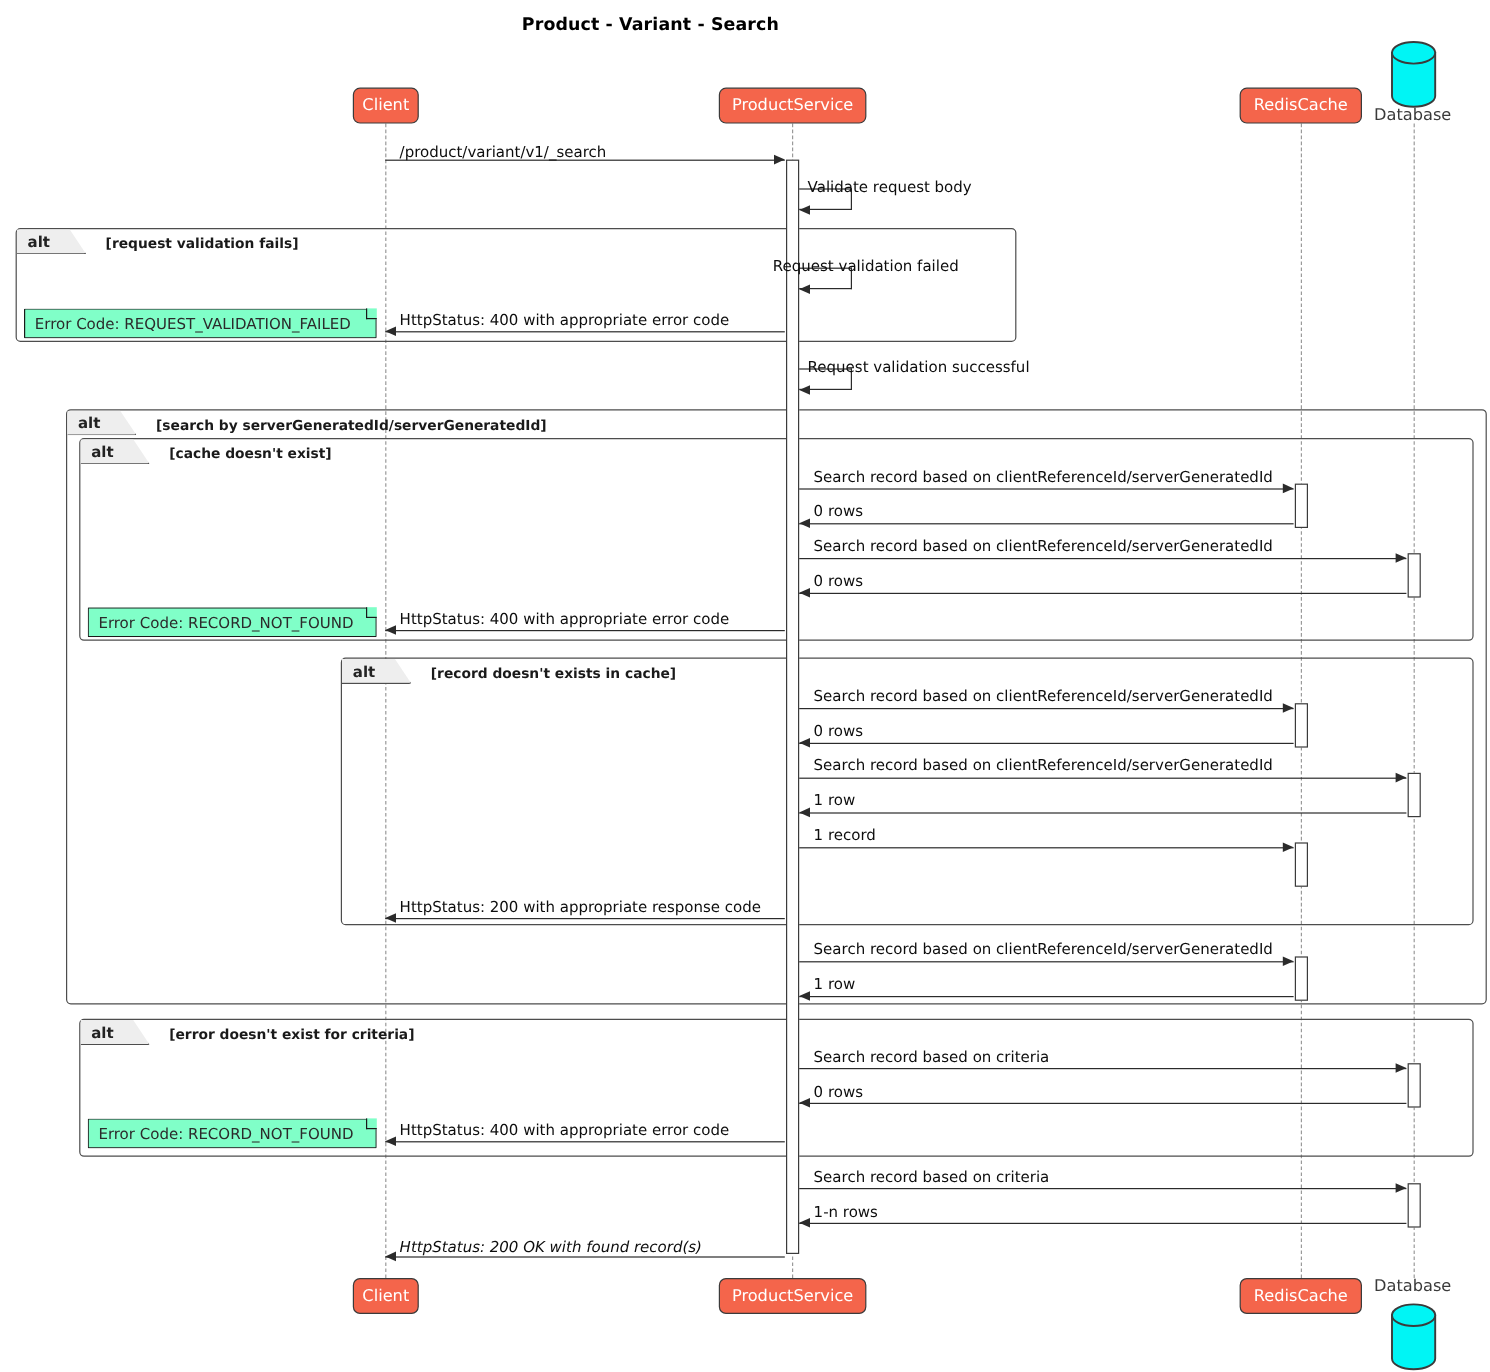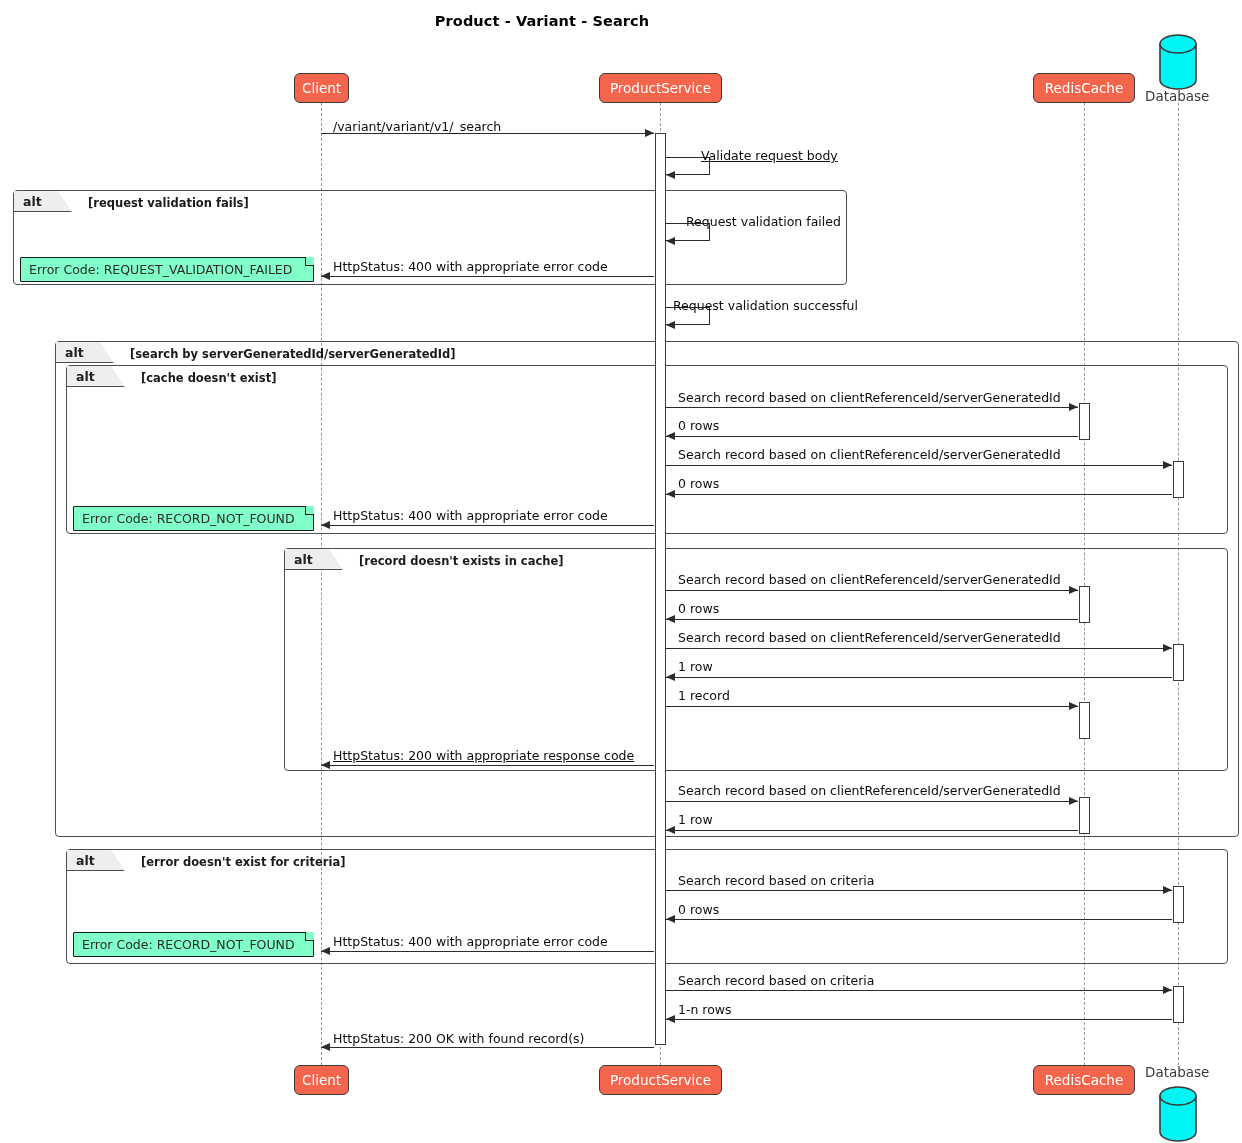--- a/index.html
+++ b/index.html
@@ -179,27 +179,27 @@
       <div class="activation" style="left: 1079px; top: 403px; height: 37px;"></div>
       <div class="activation" style="left: 1173px; top: 461px; height: 37px;"></div>
       <div class="activation" style="left: 1079px; top: 586px; height: 37px;"></div>
       <div class="activation" style="left: 1173px; top: 644px; height: 37px;"></div>
       <div class="activation" style="left: 1079px; top: 702px; height: 37px;"></div>
       <div class="activation" style="left: 1079px; top: 797px; height: 37px;"></div>
       <div class="activation" style="left: 1173px; top: 886px; height: 37px;"></div>
       <div class="activation" style="left: 1173px; top: 986px; height: 37px;"></div>
       <div class="msg-line" style="left: 321px; top: 133px; width: 333px;"></div>
       <div class="arrow-head arrow-right" style="top: 128.5px; left: 645px;"></div>
-      <div class="msg-label" style="left: 333px; top: 119px;">/variant/variant/v1/_search</div>
+      <div class="msg-label" style="left: 333px; top: 119px;">/product/variant/v1/_search</div>
       <div class="self-msg" style="left: 666px; top: 157px; width: 44px; height: 18px;"></div>
       <div class="arrow-head arrow-left" style="left: 666px; top: 170.5px;"></div>
-      <div class="msg-label" style="left: 701px; top: 148px; text-decoration: underline;">Validate request body</div>
+      <div class="msg-label" style="left: 673px; top: 148px;">Validate request body</div>
       <div class="self-msg" style="left: 666px; top: 223px; width: 44px; height: 18px;"></div>
       <div class="arrow-head arrow-left" style="left: 666px; top: 236.5px;"></div>
-      <div class="msg-label" style="left: 686px; top: 214px;">Request validation failed</div>
+      <div class="msg-label" style="left: 644px; top: 214px;">Request validation failed</div>
       <div class="msg-line" style="left: 321px; top: 276px; width: 333px;"></div>
       <div class="arrow-head arrow-left" style="top: 271.5px; left: 321px;"></div>
       <div class="msg-label" style="left: 333px; top: 259px;">HttpStatus: 400 with appropriate error code</div>
       <div class="self-msg" style="left: 666px; top: 307px; width: 44px; height: 18px;"></div>
       <div class="arrow-head arrow-left" style="left: 666px; top: 320.5px;"></div>
       <div class="msg-label" style="left: 673px; top: 298px;">Request validation successful</div>
       <div class="msg-line" style="left: 666px; top: 407px; width: 412px;"></div>
       <div class="arrow-head arrow-right" style="top: 402.5px; left: 1069px;"></div>
       <div class="msg-label" style="left: 678px; top: 390px;">Search record based on clientReferenceId/serverGeneratedId</div>
       <div class="msg-line" style="left: 666px; top: 436px; width: 412px;"></div>
@@ -224,21 +224,21 @@
       <div class="arrow-head arrow-right" style="top: 643.5px; left: 1163px;"></div>
       <div class="msg-label" style="left: 678px; top: 630px;">Search record based on clientReferenceId/serverGeneratedId</div>
       <div class="msg-line" style="left: 666px; top: 677px; width: 506px;"></div>
       <div class="arrow-head arrow-left" style="top: 672.5px; left: 666px;"></div>
       <div class="msg-label" style="left: 678px; top: 659px;">1 row</div>
       <div class="msg-line" style="left: 666px; top: 706px; width: 412px;"></div>
       <div class="arrow-head arrow-right" style="top: 701.5px; left: 1069px;"></div>
       <div class="msg-label" style="left: 678px; top: 688px;">1 record</div>
       <div class="msg-line" style="left: 321px; top: 765px; width: 333px;"></div>
       <div class="arrow-head arrow-left" style="top: 760.5px; left: 321px;"></div>
-      <div class="msg-label" style="left: 333px; top: 748px; text-decoration: underline;">HttpStatus: 200 with appropriate response code</div>
+      <div class="msg-label" style="left: 333px; top: 748px;">HttpStatus: 200 with appropriate response code</div>
       <div class="msg-line" style="left: 666px; top: 801px; width: 412px;"></div>
       <div class="arrow-head arrow-right" style="top: 796.5px; left: 1069px;"></div>
       <div class="msg-label" style="left: 678px; top: 783px;">Search record based on clientReferenceId/serverGeneratedId</div>
       <div class="msg-line" style="left: 666px; top: 830px; width: 412px;"></div>
       <div class="arrow-head arrow-left" style="top: 825.5px; left: 666px;"></div>
       <div class="msg-label" style="left: 678px; top: 812px;">1 row</div>
       <div class="msg-line" style="left: 666px; top: 890px; width: 506px;"></div>
       <div class="arrow-head arrow-right" style="top: 885.5px; left: 1163px;"></div>
       <div class="msg-label" style="left: 678px; top: 873px;">Search record based on criteria</div>
       <div class="msg-line" style="left: 666px; top: 919px; width: 506px;"></div>
@@ -248,21 +248,21 @@
       <div class="arrow-head arrow-left" style="top: 946.5px; left: 321px;"></div>
       <div class="msg-label" style="left: 333px; top: 934px;">HttpStatus: 400 with appropriate error code</div>
       <div class="msg-line" style="left: 666px; top: 990px; width: 506px;"></div>
       <div class="arrow-head arrow-right" style="top: 985.5px; left: 1163px;"></div>
       <div class="msg-label" style="left: 678px; top: 973px;">Search record based on criteria</div>
       <div class="msg-line" style="left: 666px; top: 1019px; width: 506px;"></div>
       <div class="arrow-head arrow-left" style="top: 1014.5px; left: 666px;"></div>
       <div class="msg-label" style="left: 678px; top: 1002px;">1-n rows</div>
       <div class="msg-line" style="left: 321px; top: 1047px; width: 333px;"></div>
       <div class="arrow-head arrow-left" style="top: 1042.5px; left: 321px;"></div>
-      <div class="msg-label" style="left: 333px; top: 1031px;">HttpStatus: 200 OK with found record(s)</div>
+      <div class="msg-label" style="left: 333px; top: 1031px; font-style: italic;">HttpStatus: 200 OK with found record(s)</div>
       <div class="note" style="left: 20px; top: 257px; width: 294px; clip-path: polygon(0px 0px, calc(100% - 9px) 0px, 100% 9px, 100% 100%, 0px 100%);">Error Code: REQUEST_VALIDATION_FAILED</div>
       <div class="note-fold" style="left: 305px; top: 257px;"></div>
       <div class="note" style="left: 73px; top: 506px; width: 241px; clip-path: polygon(0px 0px, calc(100% - 9px) 0px, 100% 9px, 100% 100%, 0px 100%);">Error Code: RECORD_NOT_FOUND</div>
       <div class="note-fold" style="left: 305px; top: 506px;"></div>
       <div class="note" style="left: 73px; top: 932px; width: 241px; clip-path: polygon(0px 0px, calc(100% - 9px) 0px, 100% 9px, 100% 100%, 0px 100%);">Error Code: RECORD_NOT_FOUND</div>
       <div class="note-fold" style="left: 305px; top: 932px;"></div>
       <div class="participant" style="left: 294px; top: 73px; width: 55px;">Client</div>
       <div class="participant" style="left: 599px; top: 73px; width: 123px;">ProductService</div>
       <div class="participant" style="left: 1033px; top: 73px; width: 102px;">RedisCache</div>
       <div class="db-shape" style="left: 1158px; top: 33px;"><svg width="40" height="58" viewBox="0 0 40 58">

